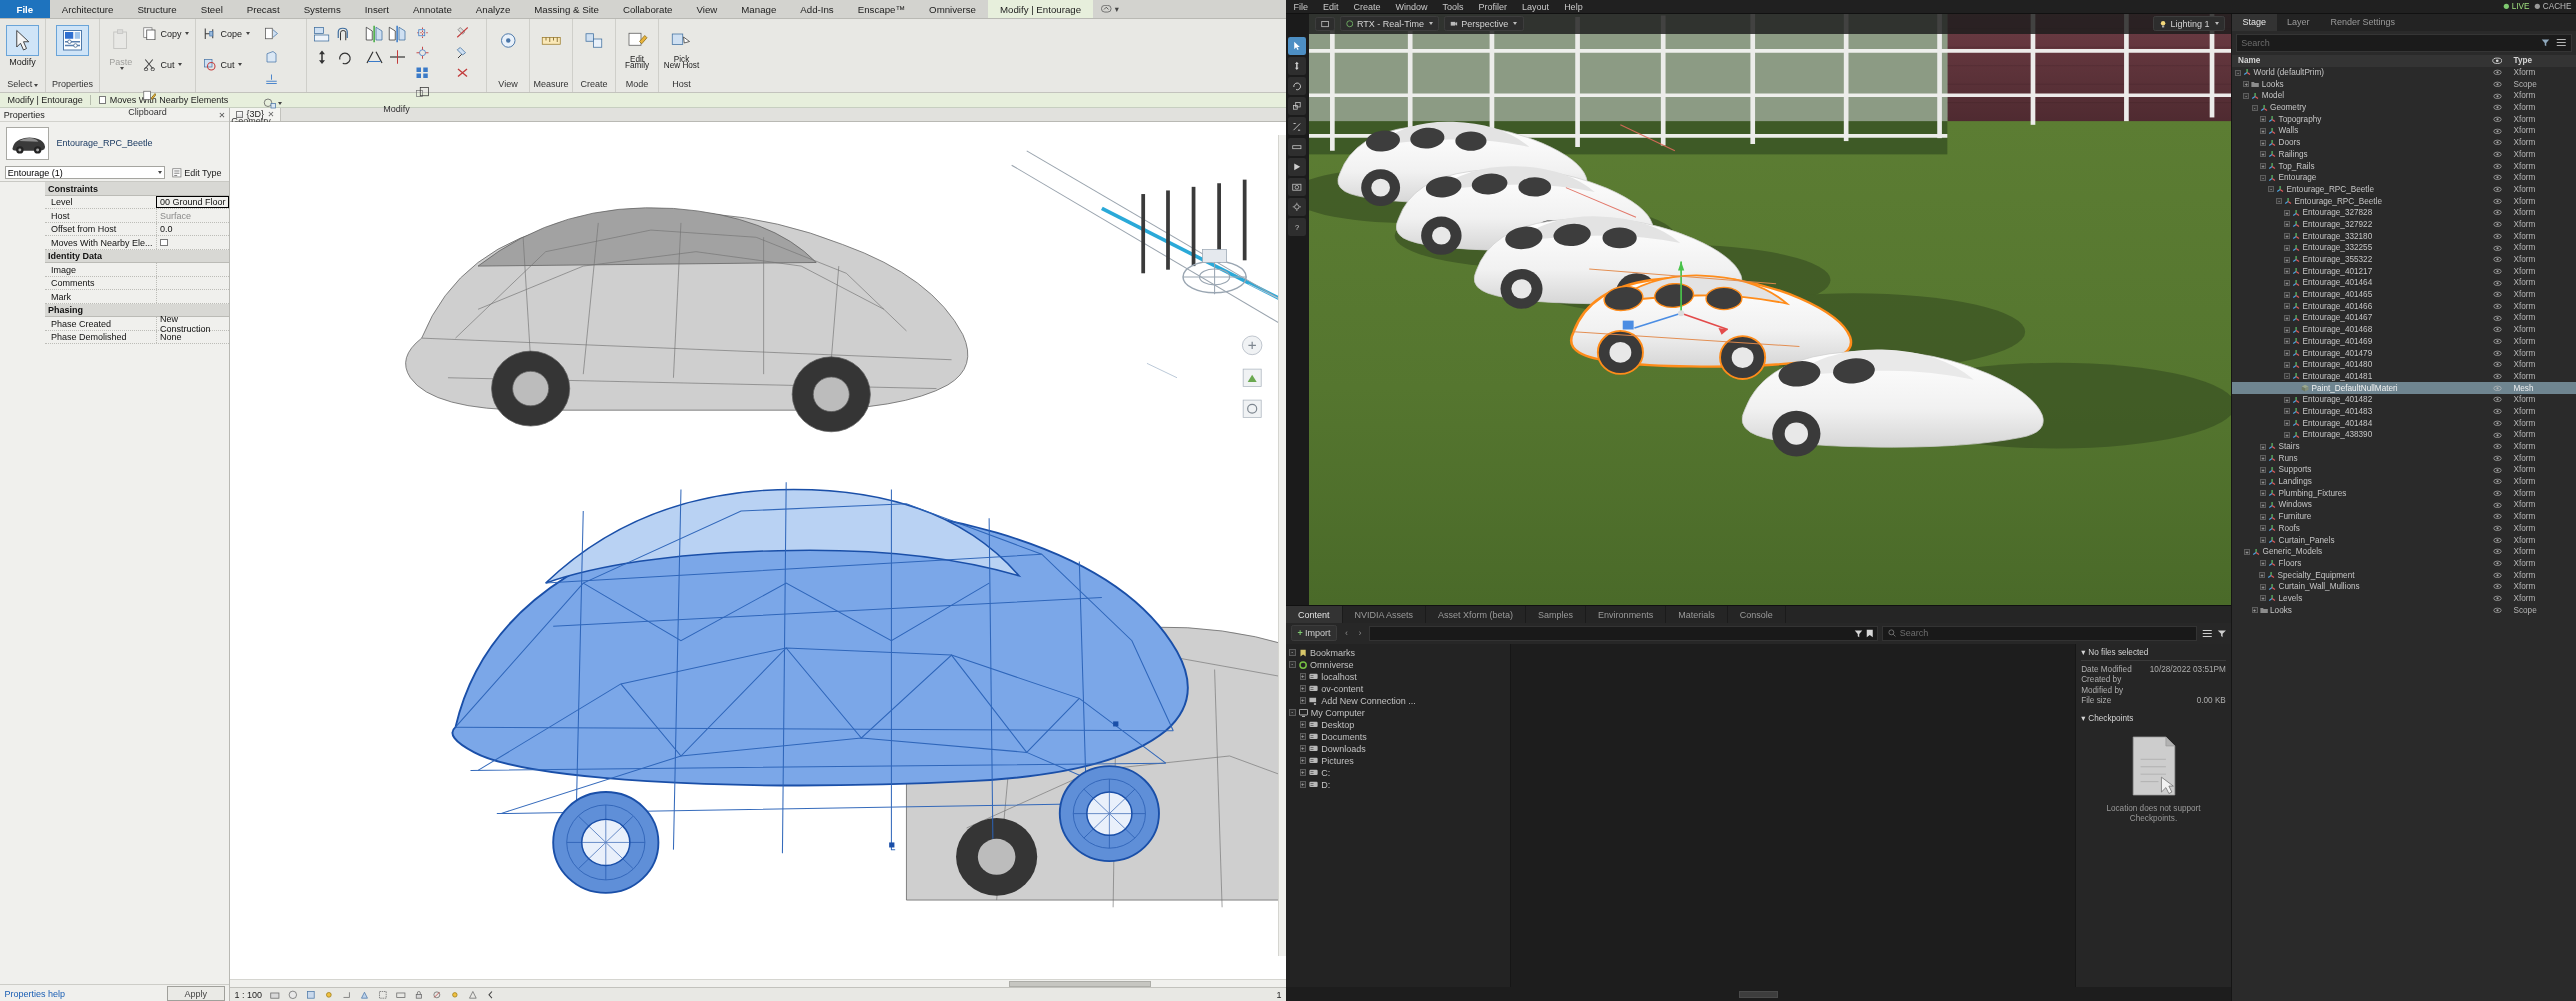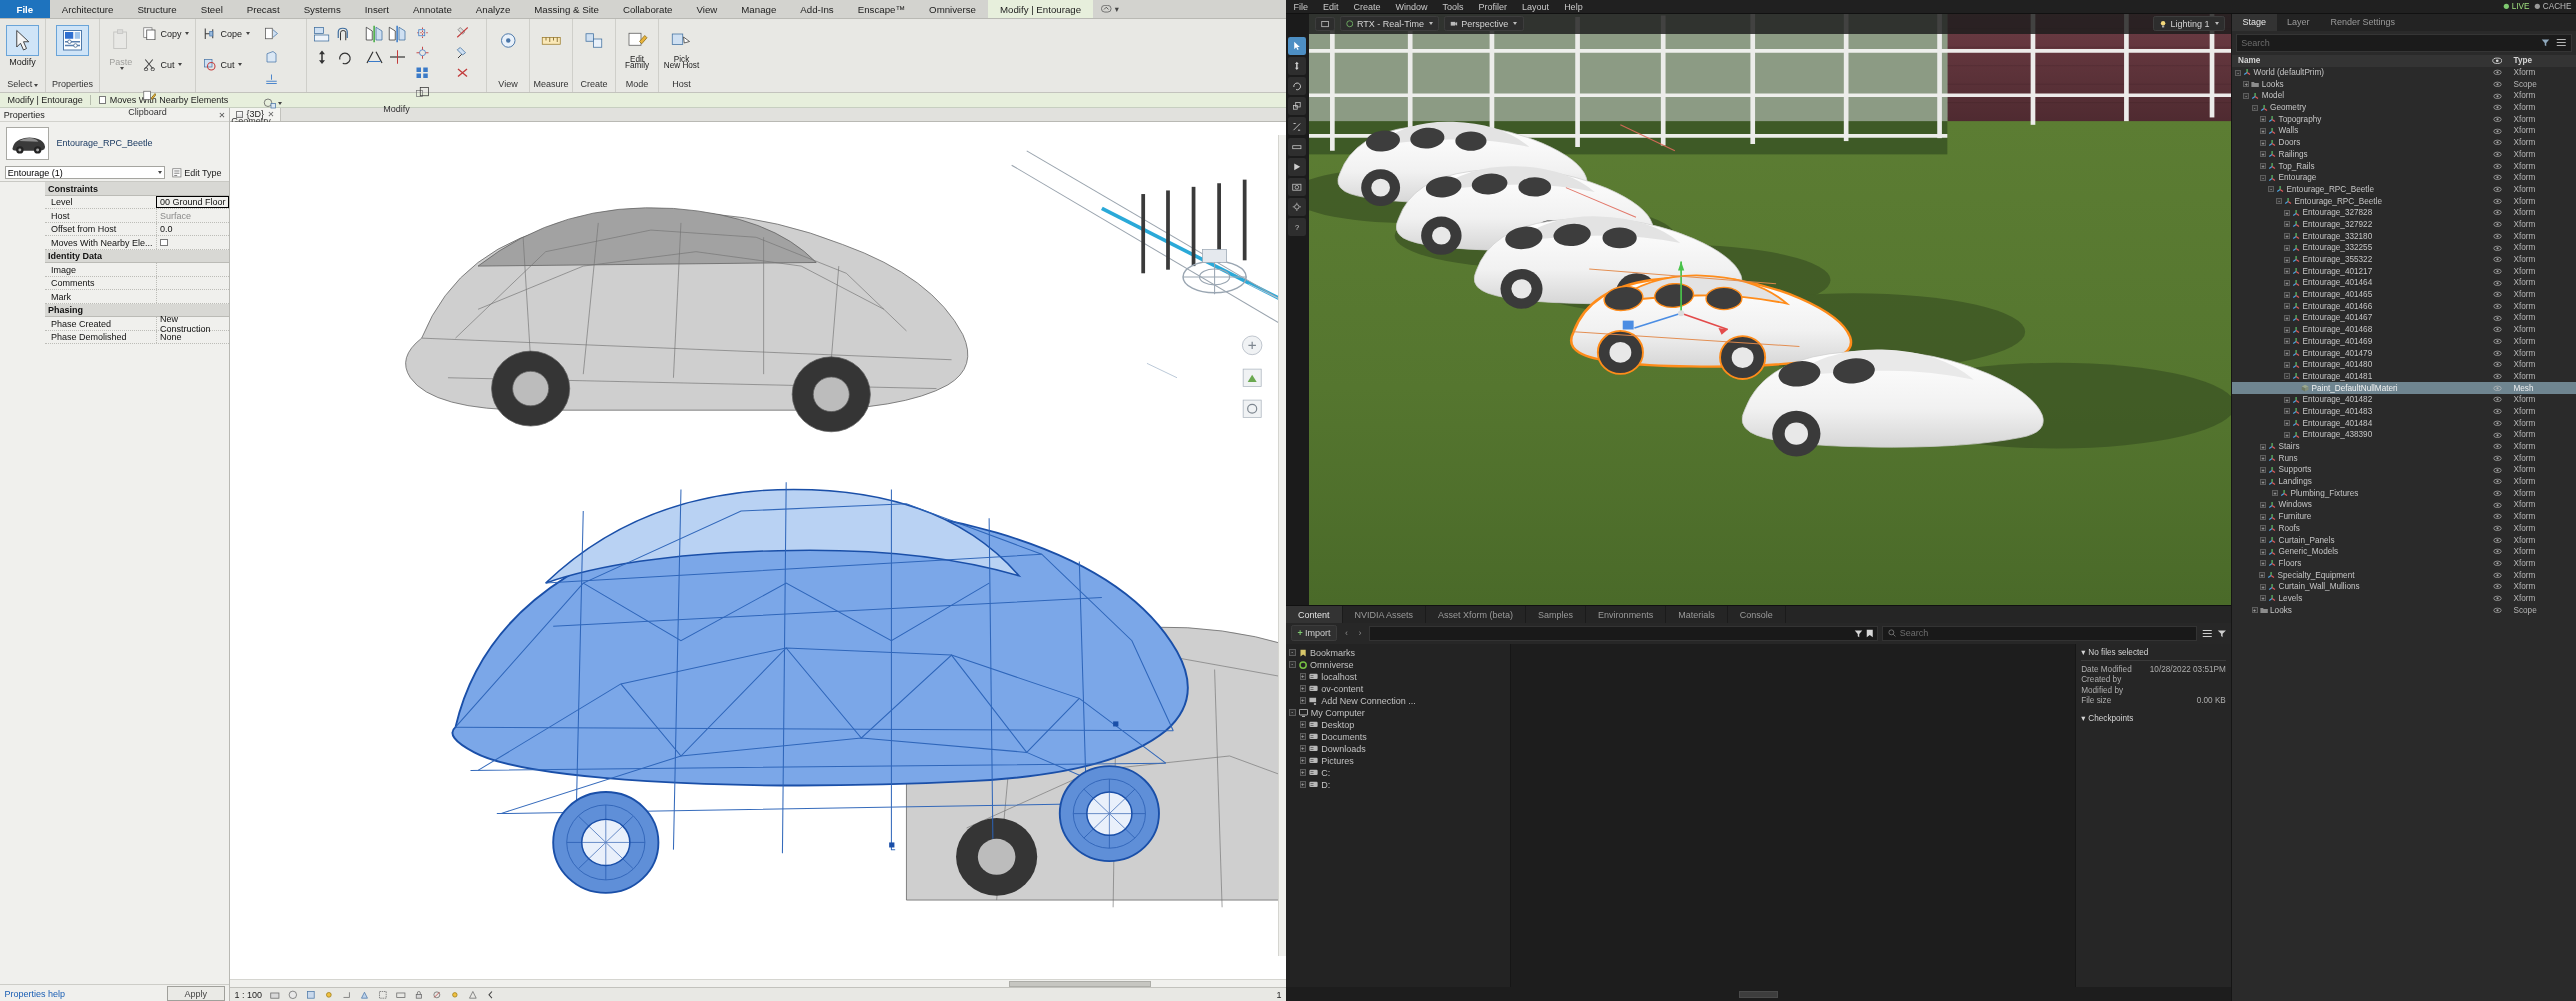--- a/index.html
+++ b/index.html
@@ -1322,20 +1322,31 @@
                       <span>File size</span>
                       <span>0.00 KB</span>
                     </div>
                   </div>
               </div>
               <div class="ov-det-sec">
                 <div class="ov-det-hdr">
                   <span>▾</span>
                   <span>Checkpoints</span>
                 </div>
+                <div class="ov-checkpoint-box">
+                  <svg width="54" height="64" viewBox="0 0 72 86">
+                    <path d="M8 4 L52 4 L64 16 L64 82 L8 82 Z" fill="#cdcdcd" stroke="#9a9a9a"></path>
+                    <path d="M52 4 L52 16 L64 16" fill="#b2b2b2" stroke="#9a9a9a"></path>
+                    <g stroke="#a8a8a8">
+                        <path d="M18 34 h34 M18 44 h34 M18 54 h34 M18 64 h24"></path>
+                      </g>
+                    <path d="M46 58 L46 78 L52 72 L56 80 L60 78 L56 70 L62 70 Z" fill="#f2f2f2" stroke="#6a6a6a"></path>
+                  </svg>
+                  <span style="width:112px;line-height:9.7px;">Location does not support Checkpoints.</span>
+                </div>
               </div>
             </div>
           </div>
           <div style="height:15px;background:#1d1d1d;display:flex;align-items:center;justify-content:center;">
             <div style="width:39px;height:6.7px;background:#3d3d3d;border:0.7px solid #4a4a4a;"></div>
           </div>
         </div>
       </div>
 
       <div class="ov-stage">
@@ -2088,21 +2099,21 @@
               </span>
               <span class="ov-col-eye eye">
                 <svg width="9" height="6.7" viewBox="0 0 12 9">
                   <ellipse cx="6" cy="4.5" rx="5" ry="3" fill="none" stroke="#c3c3c3" stroke-width="1"></ellipse>
                   <circle cx="6" cy="4.5" r="1.5" fill="#c3c3c3"></circle>
                 </svg>
               </span>
               <span class="tp">Xform</span>
             </div>
             <div class="ov-srow">
-              <span class="nm" style="padding-left: 40px;">
+              <span class="nm" style="padding-left: 28px;">
                 <span class="ov-exp2">+</span>
                 <span>
                   <svg width="8.2" height="8.2" viewBox="0 0 11 11">
                     <path d="M5.5 6 L5.5 1.2" stroke="#5fc46a" stroke-width="1.6"></path>
                     <path d="M5.5 6 L1.6 8.6" stroke="#4aa3e0" stroke-width="1.6"></path>
                     <path d="M5.5 6 L9.4 8.6" stroke="#e05a5a" stroke-width="1.6"></path>
                   </svg>
                 </span>
                 <span>Plumbing_Fixtures</span>
               </span>
@@ -2188,21 +2199,21 @@
               </span>
               <span class="ov-col-eye eye">
                 <svg width="9" height="6.7" viewBox="0 0 12 9">
                   <ellipse cx="6" cy="4.5" rx="5" ry="3" fill="none" stroke="#c3c3c3" stroke-width="1"></ellipse>
                   <circle cx="6" cy="4.5" r="1.5" fill="#c3c3c3"></circle>
                 </svg>
               </span>
               <span class="tp">Xform</span>
             </div>
             <div class="ov-srow">
-              <span class="nm" style="padding-left: 28px;">
+              <span class="nm" style="padding-left: 12px;">
                 <span class="ov-exp2">+</span>
                 <span>
                   <svg width="8.2" height="8.2" viewBox="0 0 11 11">
                     <path d="M5.5 6 L5.5 1.2" stroke="#5fc46a" stroke-width="1.6"></path>
                     <path d="M5.5 6 L1.6 8.6" stroke="#4aa3e0" stroke-width="1.6"></path>
                     <path d="M5.5 6 L9.4 8.6" stroke="#e05a5a" stroke-width="1.6"></path>
                   </svg>
                 </span>
                 <span>Generic_Models</span>
               </span>

